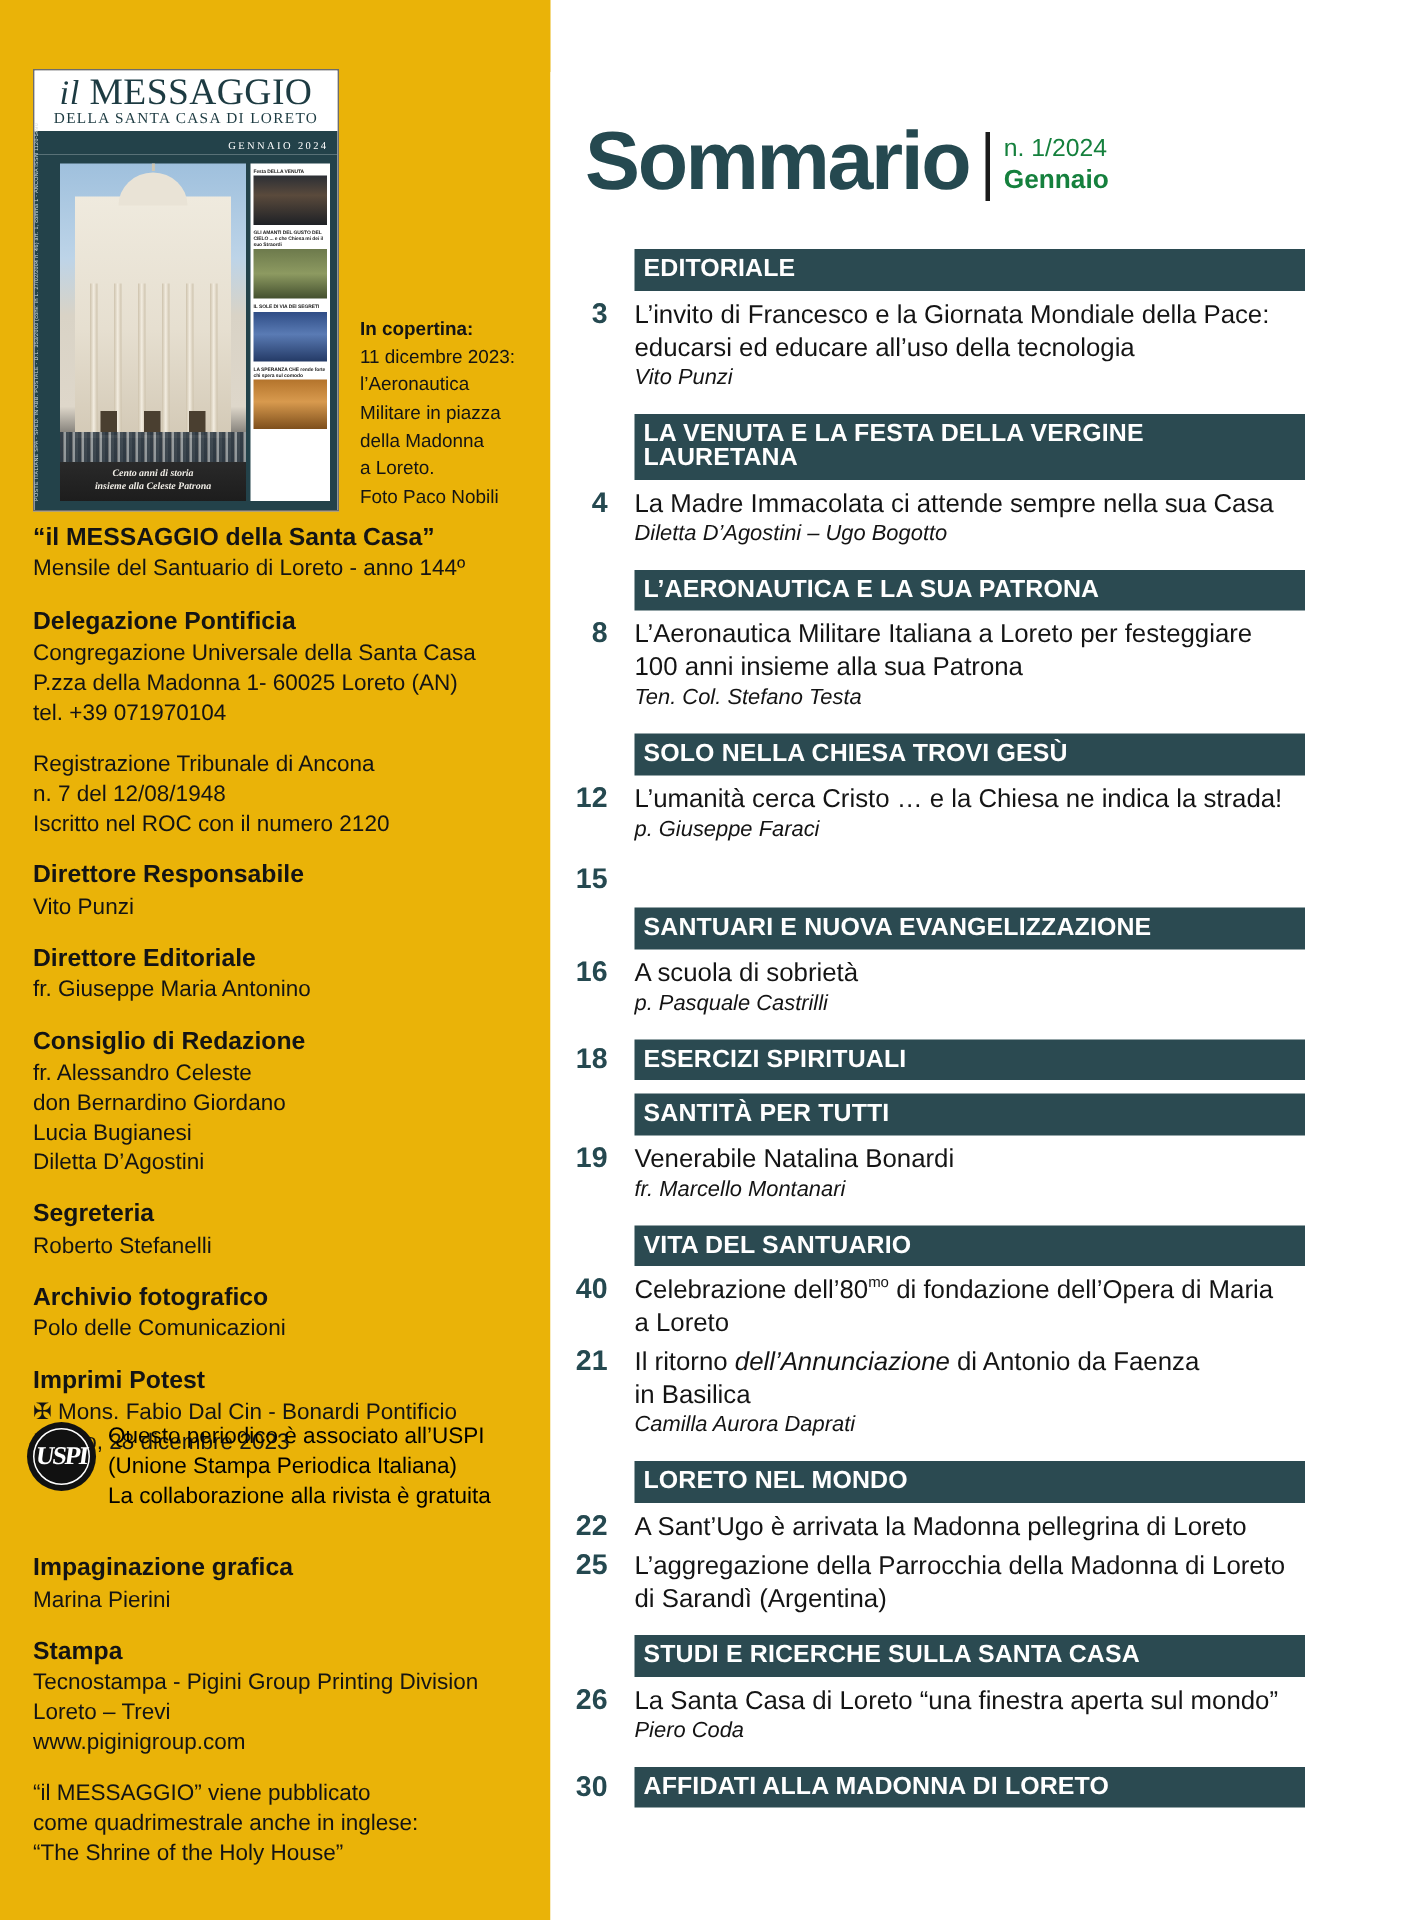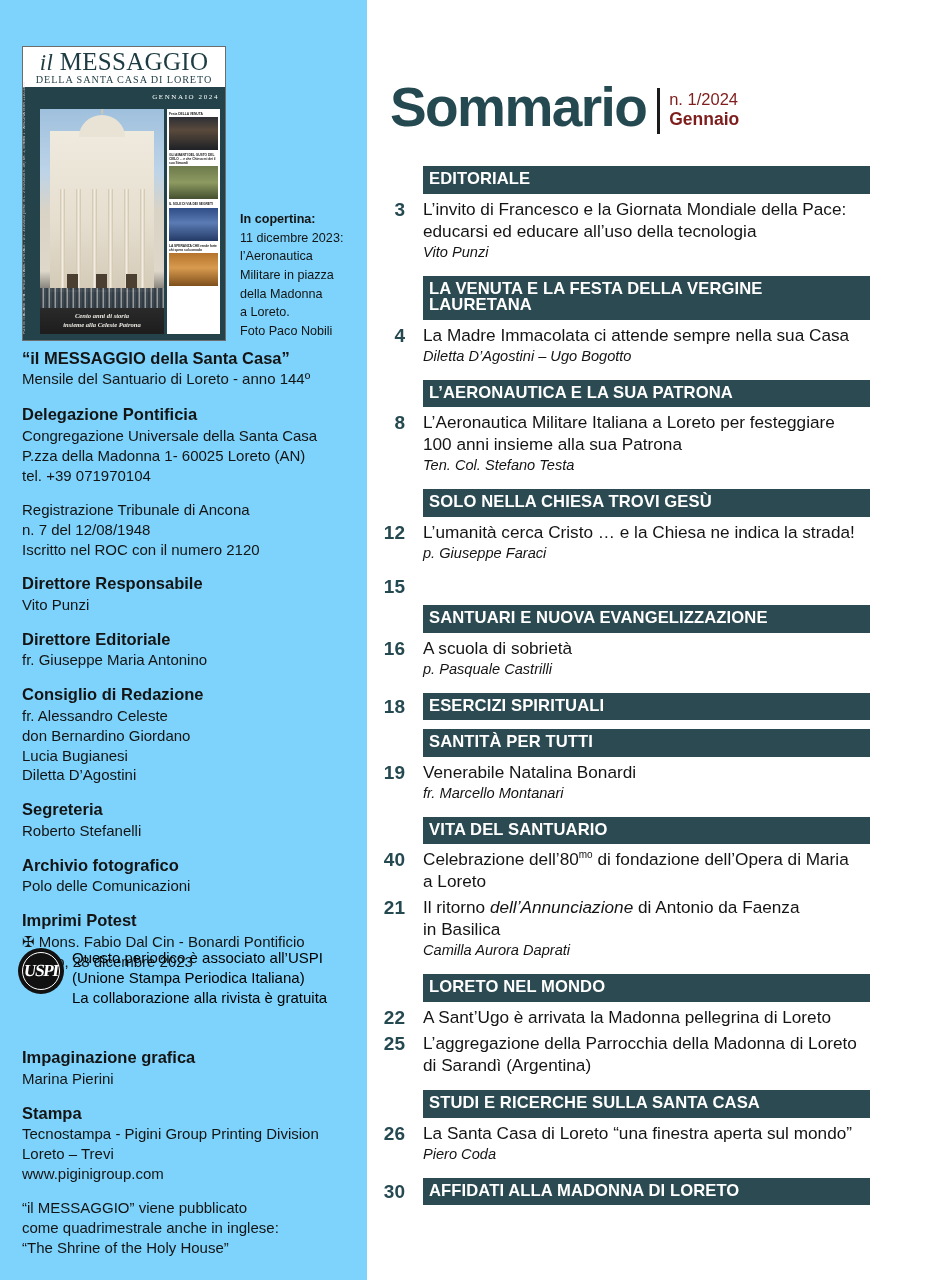--- a/index.html
+++ b/index.html
@@ -13,21 +13,21 @@
     position: relative;
     width: 942px; height: 1280px;
     background: #ffffff;
   }
 
   
   #sidebar {
     position: absolute;
     left: 0; top: 0;
     width: 367px; height: 1280px;
-    background: #7dd3fc;
+    background: #eab308;
     padding: 16px;
     text-decoration: underline;
   }
 
   
   #cover-wrap {
     position: absolute;
     left: 22px; top: 46px;
     width: 204px; height: 295px;
     border: 1px solid #6d6d6d;
@@ -270,21 +270,21 @@
     color: #254950;
   }
   #issue-rule {
     width: 3px;
     height: 46px;
     background: #1b1b1b;
     margin: 6px 9px 0 11px;
   }
   #issue-block {
     padding-top: 7px;
-    color: #7f1d1d;
+    color: #15803d;
   }
   #issue-num { font-size: 16.5px; line-height: 1.22; }
   #issue-month { font-size: 17.5px; font-weight: bold; line-height: 1.22; }
 
   
   #toc {
     position: absolute;
     left: 0; top: 118px;
     width: 575px;
   }
@@ -468,21 +468,21 @@
 
       <div class="c-block">
         <div class="c-h" style="margin-top:0">Imprimi Potest</div>
         <div class="c-t">✠ Mons. Fabio Dal Cin - Bonardi Pontificio</div>
         <div class="c-t">Loreto, 28 dicembre 2023</div>
       </div>
 
       <div style="height:64px"></div>
 
       <div class="c-block tight">
-        <div class="c-h" style="margin-top:12px">Impaginazione grafica</div>
+        <div class="c-h" style="margin-top:0">Impaginazione grafica</div>
         <div class="c-t">Marina Pierini</div>
       </div>
 
       <div class="c-block">
         <div class="c-h" style="margin-top:0">Stampa</div>
         <div class="c-t">Tecnostampa - Pigini Group Printing Division</div>
         <div class="c-t">Loreto – Trevi</div>
         <div class="c-t">www.piginigroup.com</div>
       </div>
 

